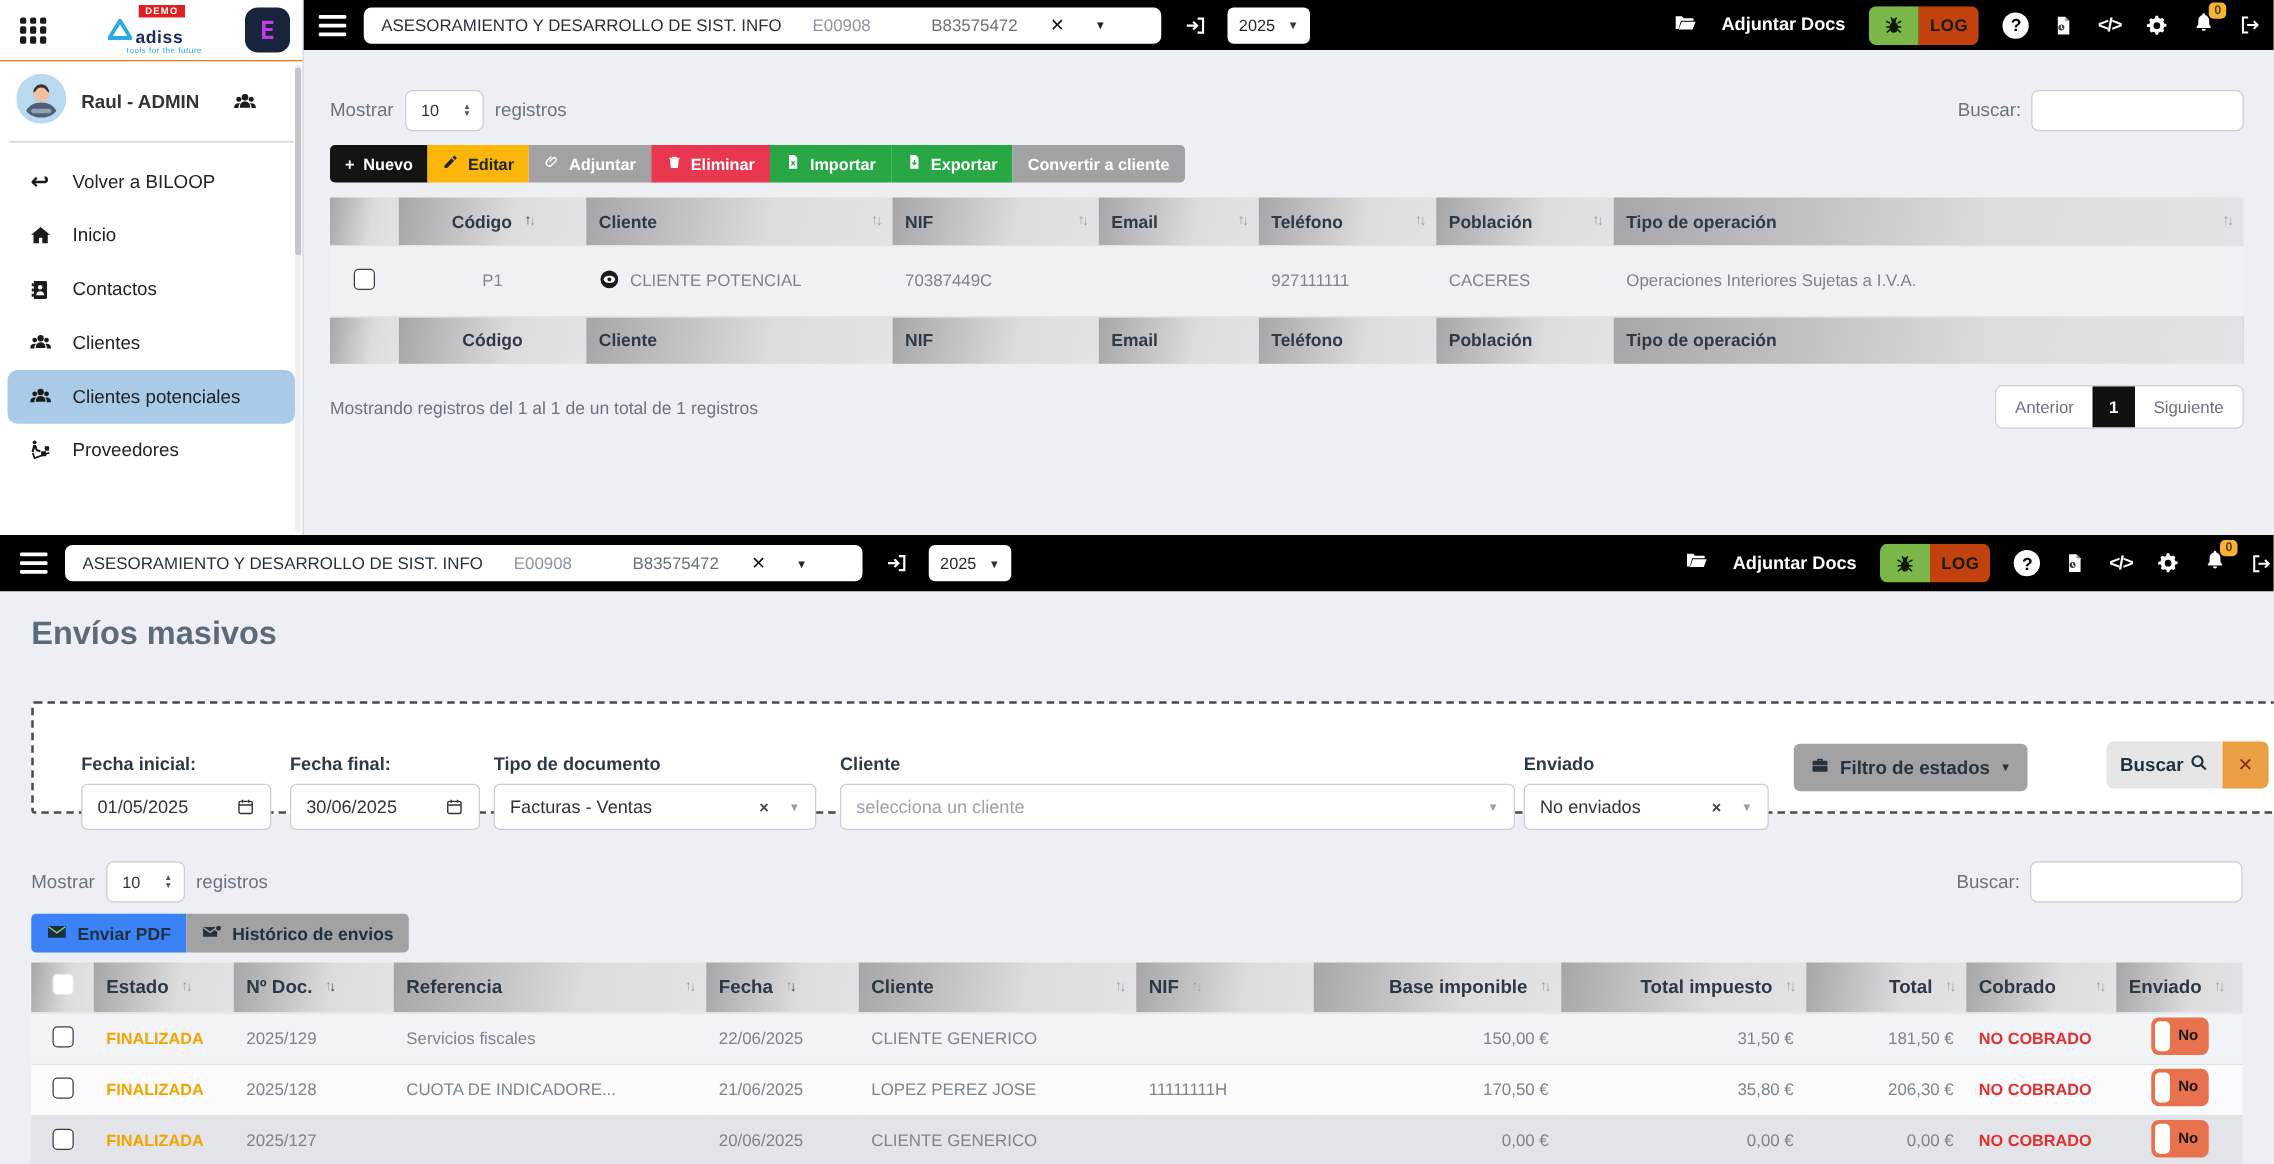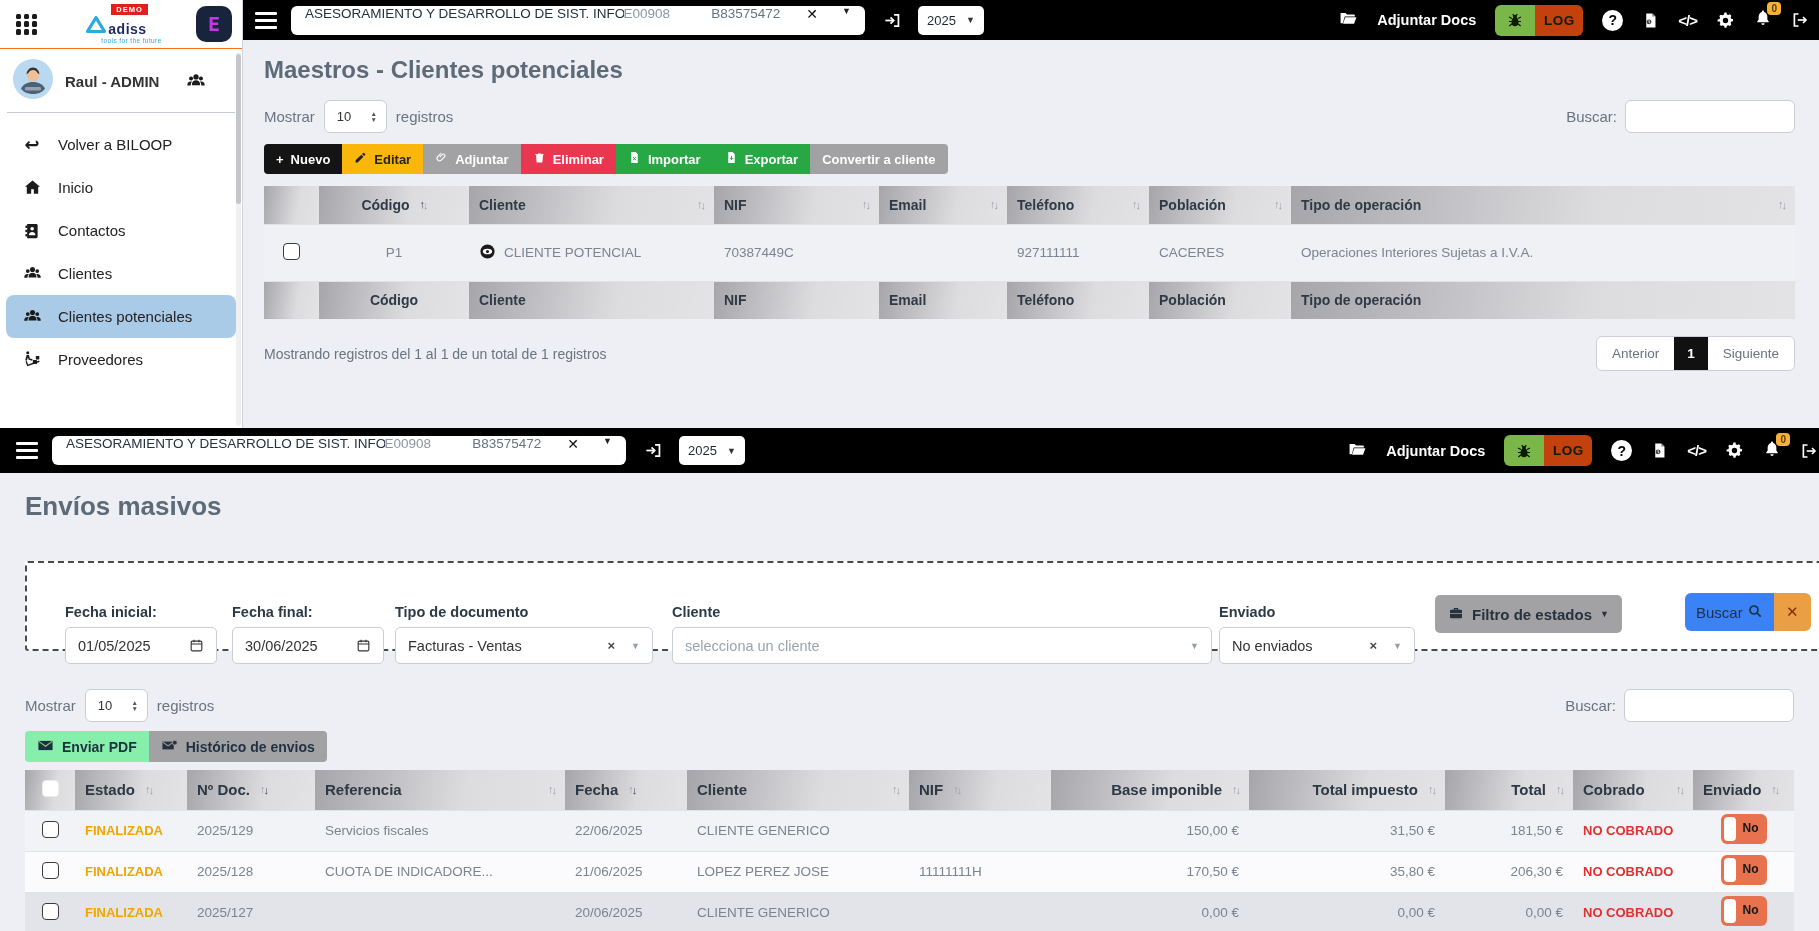--- a/index.html
+++ b/index.html
@@ -9,22 +9,22 @@
   .panel { position:absolute; left:0; right:0; }
   #panel1 { top:0; height:428px; background:#edeff4; }
   #panel2 { top:428px; height:503px; background:#edeff4; }
 
   
   .nbar { position:absolute; background:#000; display:flex; align-items:center; color:#fff; }
   #panel1 .nbar { left:243px; right:0; top:0; height:40px; padding:0 10px 0 12px; }
   #panel2 .nbar { left:0; right:0; top:0; height:45px; padding:0 10px 0 16px; }
   .hamb { width:22px; display:flex; flex-direction:column; gap:4px; cursor:pointer; margin-right:14px; }
   .hamb i { display:block; height:3px; background:#fff; border-radius:1px; }
-  .cbox { background:#fff; color:#24313f; border-radius:6px; height:29px; display:flex; align-items:flex-start;
-          padding:0 14px; font-size:13.5px; width:574px; }
+  .cbox { background:#fff; color:#24313f; border-radius:6px; height:29px; display:flex; align-items:center;
+          padding:12px 14px; font-size:13.5px; width:638px; }
   .cbox .cname { white-space:nowrap; width:345px; overflow:hidden; }
   .cbox .ccode { color:#8b95a5; width:95px; }
   .cbox .cnif  { color:#67727f; }
   .cbox .cx { margin-left:26px; font-weight:700; font-size:14px; color:#111; cursor:pointer; }
   .cbox .ccaret { margin-left:24px; font-size:9px; color:#222; cursor:pointer; }
   .signin { margin:0 16px 0 18px; display:flex; cursor:pointer; }
   .ybox { background:#fff; color:#1d2733; border-radius:5px; height:29px; width:66px; display:flex;
           align-items:center; justify-content:center; gap:10px; font-size:13px; cursor:pointer; }
   .ybox .ccaret { font-size:9px; color:#333; }
   .rclust { margin-left:auto; display:flex; align-items:center; gap:19px; }
@@ -118,30 +118,30 @@
   .fctl { margin-top:7px; height:37px; border:1px solid #c9ced4; border-radius:5px; background:#fff; display:flex;
           align-items:center; padding:0 12px; font-size:14.5px; color:#333; cursor:pointer; }
   .fctl .ph { color:#9aa3ad; }
   .fctl .mini-x { margin-left:auto; font-size:13px; font-weight:700; color:#444; }
   .fctl .mini-caret { margin-left:16px; font-size:9px; color:#96a0aa; }
   .fctl .cal { margin-left:auto; display:flex; }
   .fbtn-estados { position:absolute; left:1408px; top:32px; height:38px; background:#a2a2a4; border:none; border-radius:5px;
            display:flex; align-items:center; gap:8px; padding:0 13px; font-size:15px; font-weight:700; color:#26323e; cursor:pointer; }
   .fbtn-estados .mini-caret { font-size:9px; color:#26323e; }
   .buscargrp { position:absolute; left:1658px; top:30px; height:38px; display:flex; border-radius:6px; overflow:hidden; }
-  .bseg-green { background:#3b82f6; display:flex; align-items:center; gap:4px; padding:0 11px;
-                color:#1c3344; font-size:15px; font-weight:400; cursor:pointer; }
+  .bseg-green { background:#e5e5e5; display:flex; align-items:center; gap:4px; padding:0 11px;
+                color:#1c3344; font-size:15px; font-weight:700; cursor:pointer; }
   .bseg-orange { background:#eb9f44; width:37px; display:flex; align-items:center; justify-content:center;
                  color:#7c2d12; font-weight:800; font-size:15px; cursor:pointer; }
   .showrow { position:absolute; left:25px; right:25px; top:216px; display:flex; align-items:center; gap:9px;
              font-size:15px; color:#6a7480; }
   .actrow { position:absolute; left:25px; top:258px; display:flex; }
   .act { height:31px; display:flex; align-items:center; gap:8px; padding:0 12px; font-size:14px; font-weight:700;
          color:#1f3040; cursor:pointer; }
-  .act-pdf { background:#86efac; border-radius:4px 0 0 4px; }
+  .act-pdf { background:#3b82f6; border-radius:4px 0 0 4px; }
   .act-hist { background:#a2a2a4; border-radius:0 4px 4px 0; }
   .t2wrap { position:absolute; left:25px; right:25px; top:297px; }
   #t2 thead th { height:40px; font-size:15px; color:#2c3844; }
   #t2 tbody tr { height:41px; }
   #t2 tbody tr.r0 { background:#f2f3f7; }
   #t2 tbody tr.r1 { background:#fbfbfd; }
   #t2 tbody tr.r2 { background:#e3e4e9; }
   .estado { color:#f0a500; font-weight:800; font-size:13px; }
   .nocobr { color:#e03131; font-weight:800; font-size:13px; }
   .num { text-align:right; }
@@ -346,21 +346,20 @@
           <svg width="18" height="18" viewBox="0 0 24 24" fill="none" stroke="#fff" stroke-width="2.2">
             <path d="M10 4H4.5v16H10"></path>
             <path d="M9 12h11"></path>
             <path d="M16 8l4 4-4 4"></path>
           </svg>
         </span>
     </div>
   </div>
 
   <div class="content1">
-    <div class="ptitle">Maestros - Clientes potenciales</div>
     <div class="ctrlrow">
       <span>Mostrar</span>
       <div class="selbox">
         <span>10</span>
         <span class="step">
             <span>▲</span>
             <span>▼</span>
           </span>
       </div>
       <span>registros</span>

